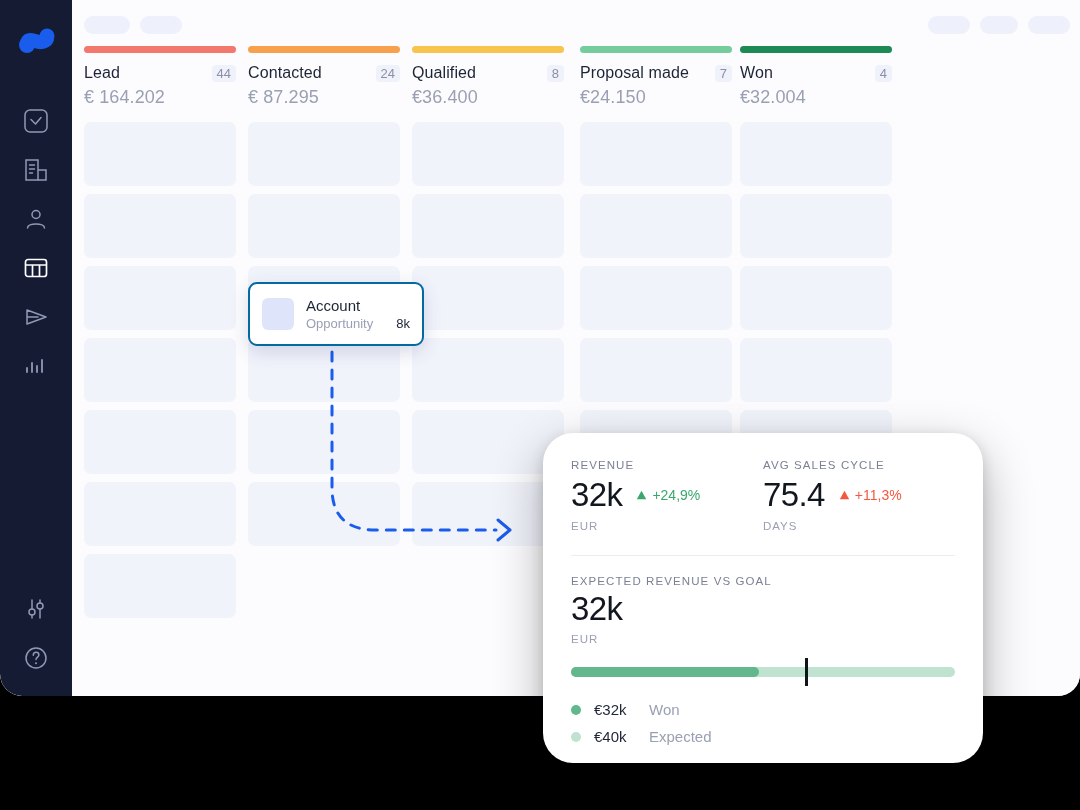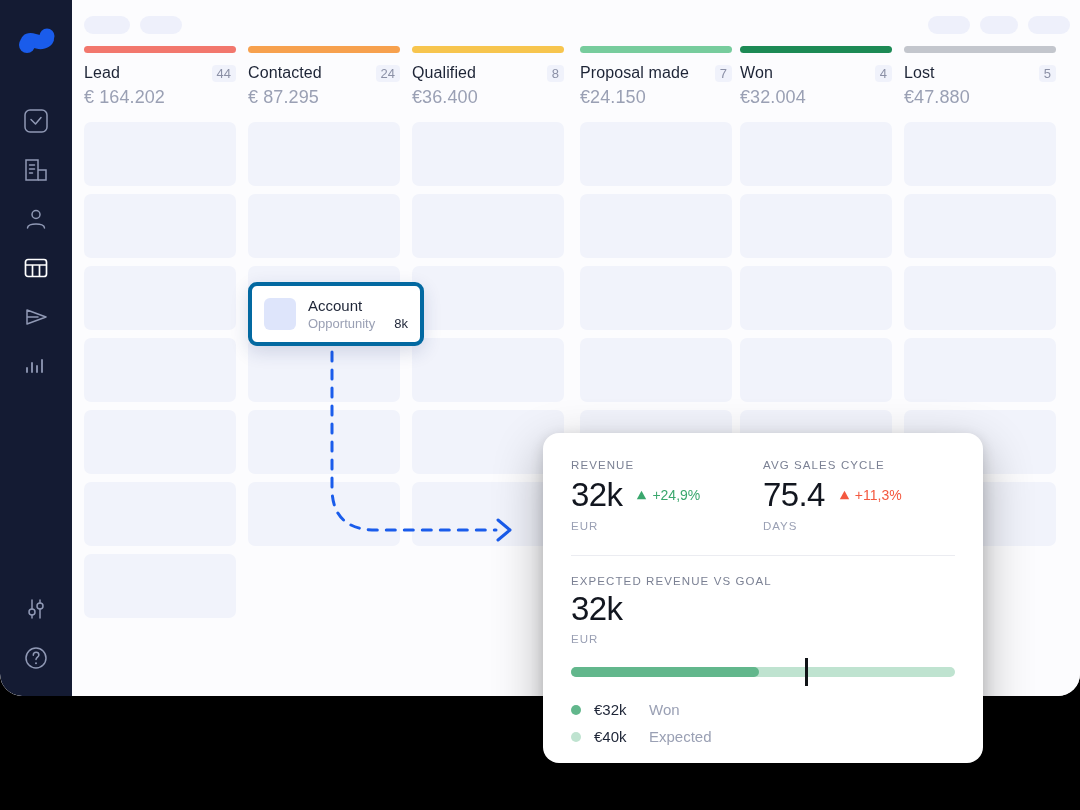--- a/index.html
+++ b/index.html
@@ -80,21 +80,21 @@
   .skeletons { margin-top: 14px; }
   .skel {
     height: 64px; border-radius: 7px;
     background: #f1f3fb; margin-bottom: 8px;
   }
   
   #drag-card {
     position: absolute; left: 248px; top: 282px;
     width: 176px; height: 64px;
     background: #ffffff;
-    border: 4px solid #0369a1;
+    border: 2px solid #0369a1;
     border-radius: 9px;
     display: flex; align-items: center;
     padding: 0 12px;
     box-shadow: 0 6px 18px rgba(30,50,110,.16);
     z-index: 12;
   }
   .card-avatar {
     width: 32px; height: 32px; border-radius: 6px;
     background: #dee5fb; flex: none;
   }
@@ -108,21 +108,21 @@
   
   #drag-path {
     position: absolute; left: 300px; top: 348px;
     z-index: 11; pointer-events: none;
   }
   
   #metrics-card {
     position: absolute; left: 543px; top: 433px;
     width: 440px; height: 330px;
     background: #ffffff;
-    border-radius: 16px;
+    border-radius: 30px;
     box-shadow: 0 18px 50px rgba(0,0,0,.30), 0 4px 14px rgba(0,0,0,.14);
     z-index: 20;
     padding: 26px 28px 0 28px;
   }
   .kpi-row { display: flex; }
   .kpi { width: 208px; }
   .kpi-label {
     font-size: 11.5px; color: #7b8194;
     letter-spacing: 1.1px; text-transform: uppercase;
   }
@@ -373,36 +373,20 @@
         <div class="skeletons">
           <div class="skel"></div>
           <div class="skel"></div>
           <div class="skel"></div>
           <div class="skel"></div>
           <div class="skel"></div>
           <div class="skel"></div>
         </div>
       </div>
 
-      <div class="column" style="left:832px;">
-        <div class="stage-bar" style="background:#c3c6cd;"></div>
-        <div class="stage-head">
-          <span class="stage-name">Lost</span>
-          <span class="stage-count">5</span>
-        </div>
-        <div class="stage-amount">€47.880</div>
-        <div class="skeletons">
-          <div class="skel"></div>
-          <div class="skel"></div>
-          <div class="skel"></div>
-          <div class="skel"></div>
-          <div class="skel"></div>
-          <div class="skel"></div>
-        </div>
-      </div>
 
     </div>
   </div>
 
   <svg id="drag-path" width="230" height="210" viewBox="0 0 230 210">
     <path d="M32 4 L32 140 Q32 182 76 182 L196 182" fill="none" stroke="#1a5ceb" stroke-width="3" stroke-dasharray="9 9" stroke-linecap="round"></path>
     <path d="M198 172 L210 182 L198 192" fill="none" stroke="#1a5ceb" stroke-width="3" stroke-linecap="round" stroke-linejoin="round"></path>
   </svg>
 
   <div id="drag-card">

